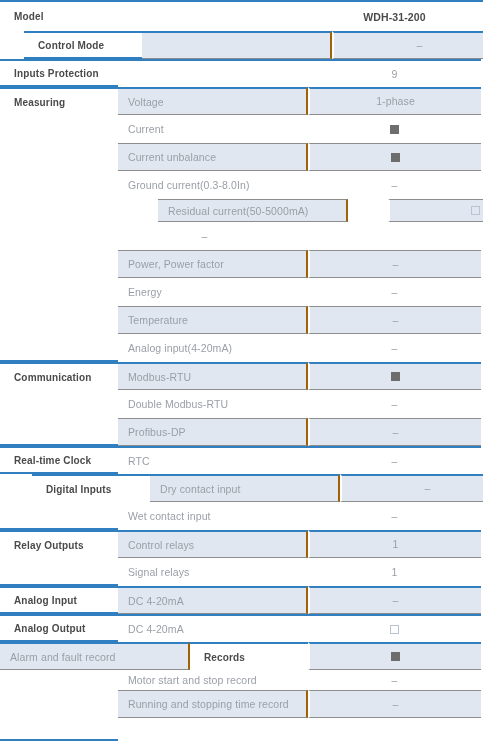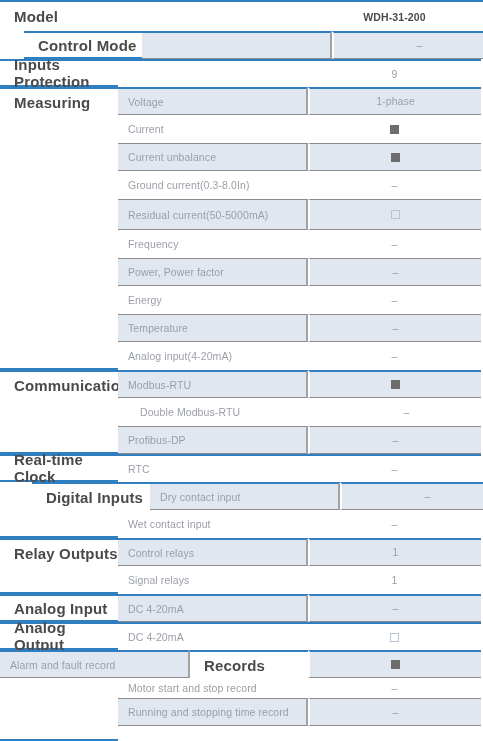--- a/index.html
+++ b/index.html
@@ -35,21 +35,21 @@
     font-size: 10.5px;
     letter-spacing: .1px;
   }
 
   
   .c-left {
     width: 118px;
     min-width: 118px;
     padding-left: 14px;
     color: #4a4a4a;
-    font-size: 15px;
+    font-size: 10px;
     font-weight: 600;
     letter-spacing: .15px;
   }
 
   
   .c-mid {
     width: 190px;
     min-width: 190px;
     padding-left: 10px;
     color: #9a9fa6;
@@ -65,21 +65,21 @@
     font-weight: 400;
   }
 
   
   .shaded .c-mid,
   .shaded .c-right {
     background: #e1e7f0;
     border-top: 1px solid #8c8c8c;
     border-bottom: 1px solid #8c8c8c;
   }
-  .shaded .c-mid { border-right: 2px solid #a3a3a3; text-align: center; }
+  .shaded .c-mid { border-right: 2px solid #a16207; text-align: center; }
   .shaded .c-right { border-left: 2px solid #ffffff; }
 
   
   .plain .c-mid,
   .plain .c-right { background: transparent; }
 
   
   .btop-mid  .c-mid  { border-top: 2px solid #2f7fc1 !important; }
   .btop-right .c-right { border-top: 2px solid #2f7fc1 !important; }
 
@@ -179,30 +179,29 @@
           <span class="glyph-filled"></span>
         </div>
       </div>
       <div class="row plain" style="height: 28px;">
         <div class="cell c-left"></div>
         <div class="cell c-mid">Ground current(0.3-8.0In)</div>
         <div class="cell c-right">
           <span class="glyph-dash">–</span>
         </div>
       </div>
-      <div class="row shaded" style="height: 31px;">
+      <div class="row shaded" style="height: 23px; gap: 40px;">
         <div class="cell c-left"></div>
         <div class="cell c-mid">Residual current(50-5000mA)</div>
         <div class="cell c-right">
           <span class="glyph-empty"></span>
         </div>
       </div>
       <div class="row plain" style="height: 28px;">
         <div class="cell c-left"></div>
-        <div class="cell c-mid">Frequency</div>
         <div class="cell c-right">
           <span class="glyph-dash">–</span>
         </div>
       </div>
       <div class="row shaded" style="height: 28px;">
         <div class="cell c-left"></div>
         <div class="cell c-mid">Power, Power factor</div>
         <div class="cell c-right">
           <span class="glyph-dash">–</span>
         </div>
@@ -228,21 +227,21 @@
           <span class="glyph-dash">–</span>
         </div>
       </div>
       <div class="row shaded btop-mid btop-right lb-top" style="height: 28px;">
         <div class="cell c-left">Communication</div>
         <div class="cell c-mid">Modbus-RTU</div>
         <div class="cell c-right">
           <span class="glyph-filled"></span>
         </div>
       </div>
-      <div class="row plain" style="height: 28px; padding-left: 12px;">
+      <div class="row plain" style="height: 28px;">
         <div class="cell c-left"></div>
         <div class="cell c-mid">Double Modbus-RTU</div>
         <div class="cell c-right">
           <span class="glyph-dash">–</span>
         </div>
       </div>
       <div class="row shaded lb-bottom" style="height: 28px;">
         <div class="cell c-left"></div>
         <div class="cell c-mid">Profibus-DP</div>
         <div class="cell c-right">

